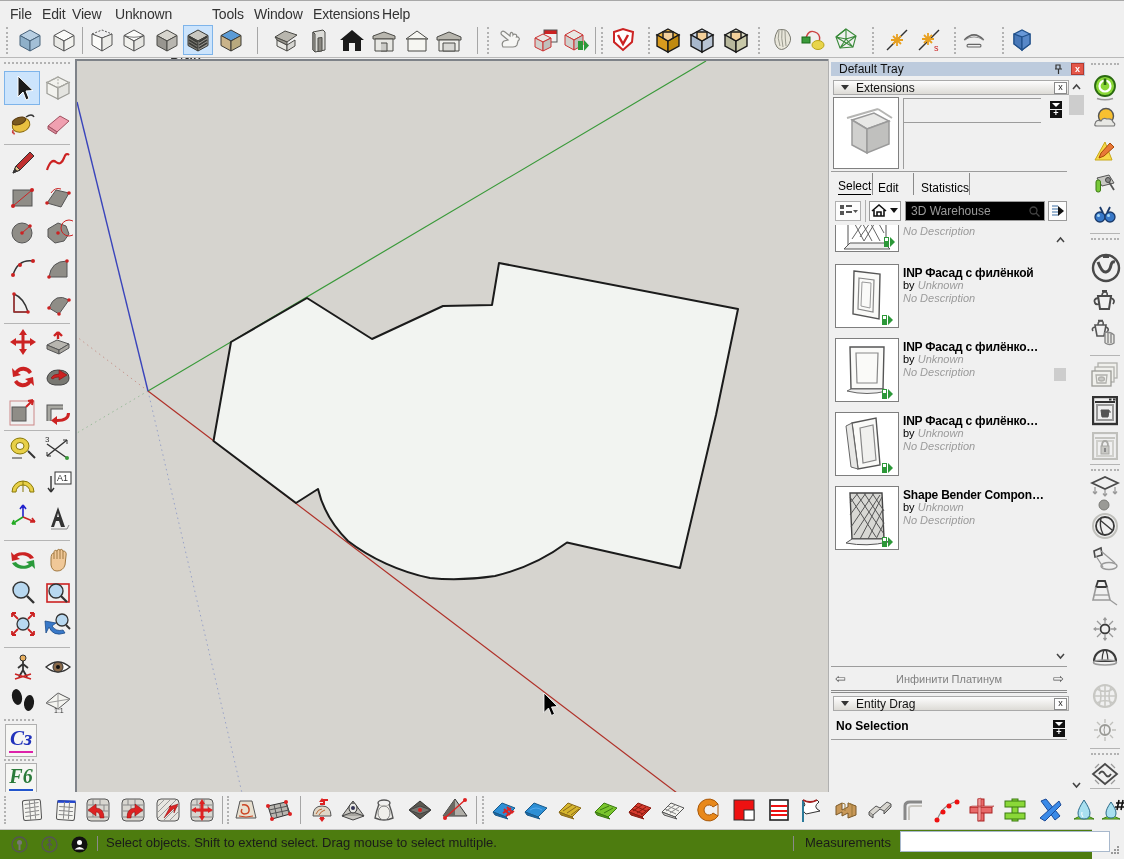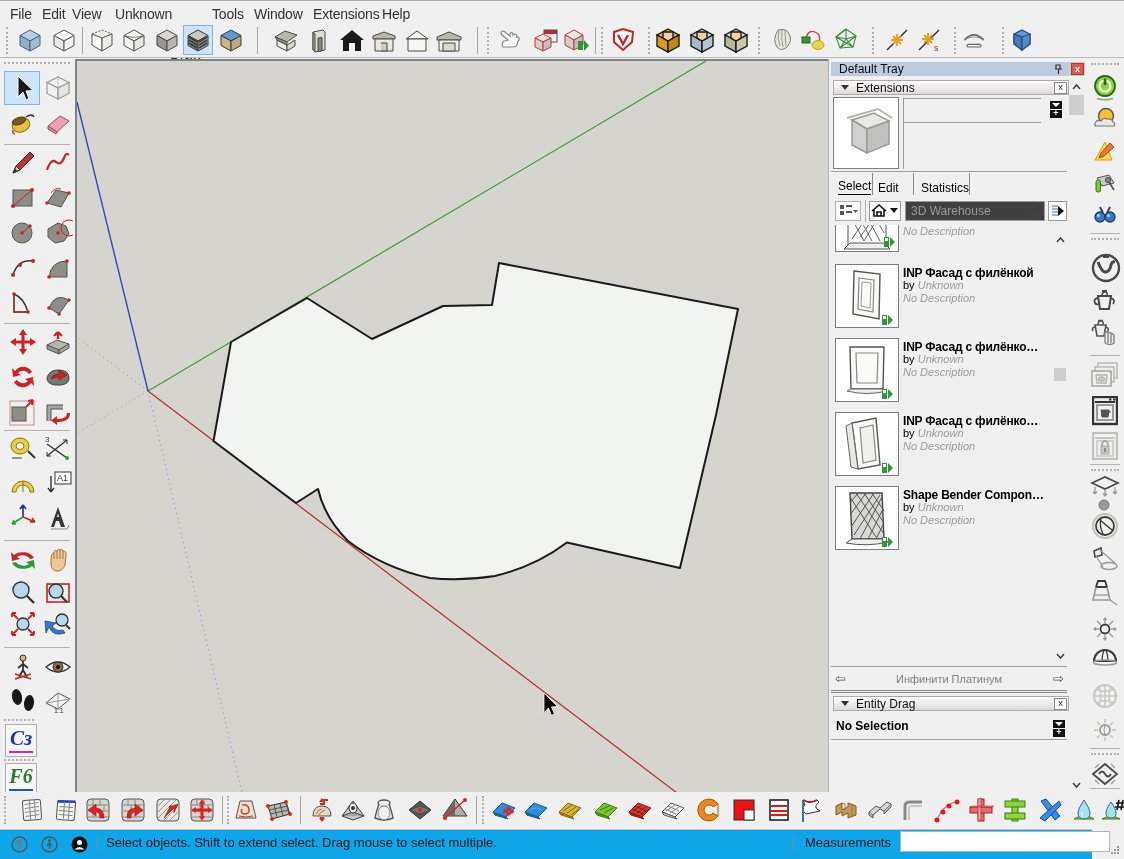--- a/index.html
+++ b/index.html
@@ -7,21 +7,21 @@
 body { font-family:"Liberation Sans", sans-serif; background:#f0f0f0; position:relative; }
 .abs { position:absolute; }
 #menubar { left:0; top:0; width:1124px; height:23px; background:#f0f0f0; border-top:1px solid #a8a8a8; }
 #menubar span { position:absolute; top:5px; font-size:14px; color:#333; letter-spacing:-0.2px; }
 #toolbar { left:0; top:23px; width:1124px; height:35px; background:#f0f0f0; border-bottom:1px solid #b9b9b9; }
 #lefttools { left:0; top:59px; width:76px; height:733px; background:#f0f0f0; }
 #canvaswrap { left:75px; top:59px; width:753px; height:733px; border-left:2px solid #7e8288; border-top:2px solid #7e8288; background:#d6d4cf; overflow:hidden; }
 #tray { left:828px; top:59px; width:258px; height:733px; background:#f0f0f0; border-left:1px solid #b0b0b0; }
 #rightbar { left:1086px; top:59px; width:38px; height:733px; background:#f0f0f0; }
 #bottombar { left:0; top:792px; width:1124px; height:37px; background:#f0f0f0; }
-#statusbar { left:0; top:829px; width:1092px; height:30px; background:#0ea5e9; border-top:1px solid #c5c5c5; }
+#statusbar { left:0; top:829px; width:1092px; height:30px; background:#4d7c0f; border-top:1px solid #c5c5c5; }
 .vsep { position:absolute; width:1px; background:#a6a6a6; }
 .grip { position:absolute; width:3px; border-left:2px dotted #b2b2b2; }
 .hgrip { position:absolute; height:3px; border-top:2px dotted #b2b2b2; }
 .hsep { position:absolute; height:1px; background:#b5b5b5; }
 .ic { position:absolute; width:28px; height:28px; }
 .ic svg { width:100%; height:100%; display:block; }
 .sel { background:#cce4fc; border:1px solid #7eb4ea; }
 
 .hdrbar { position:absolute; left:4px; width:236px; height:15px; background:linear-gradient(#fdfdfd,#dddbd6); border:1px solid #a9a9a9; font-size:11px; color:#111; }
 .hdrbar .tri { position:absolute; left:7px; top:4px; width:0; height:0; border-left:4px solid transparent; border-right:4px solid transparent; border-top:5px solid #333; }
@@ -689,21 +689,21 @@
       </svg>
   </div>
   <div class="abs" style="left:36px;top:141px;width:1px;height:22px;background:#b0b0b0;"></div>
   <div class="abs" style="left:40px;top:142px;width:32px;height:20px;border:1px solid #9a9a9a;background:#fdfdfd;">
     <svg width="18" height="18" viewBox="0 0 18 18">
         <path d="M2,9 L9,3 L16,9 M4,8 v6 h10 v-6 M7,14 v-4 h4 v4" stroke="#111" stroke-width="1.6" fill="none"></path>
       </svg>
     <div class="abs" style="left:20px;top:6px;width:0;height:0;border-left:4px solid transparent;border-right:4px solid transparent;border-top:5px solid #111;"></div>
   </div>
 
-  <div class="abs" style="left:76px;top:142px;width:140px;height:20px;border:1px solid #9a9a9a;background:#404040;">
+  <div class="abs" style="left:76px;top:142px;width:140px;height:20px;border:1px solid #9a9a9a;background:#000000;">
     <div class="abs" style="left:5px;top:2px;font-size:12px;color:#9a9a9a;">3D Warehouse</div>
     <svg class="abs" style="left:122px;top:3px;" width="13" height="13" viewBox="0 0 13 13">
         <circle cx="5.5" cy="5.5" r="3.5" stroke="#444" fill="none" stroke-width="1.3"></circle>
         <line x1="8" y1="8" x2="11.5" y2="11.5" stroke="#444" stroke-width="1.3"></line>
       </svg>
   </div>
   <div class="abs" style="left:219px;top:142px;width:19px;height:20px;border:1px solid #9a9a9a;background:#fdfdfd;">
     <svg width="17" height="18" viewBox="0 0 17 18">
         <path d="M3,4 h6 M3,7 h6 M3,10 h6 M3,13 h6" stroke="#3a6ea5" stroke-width="1.2"></path>
         <path d="M9,4 L15,9 L9,14 Z" fill="#111"></path>

